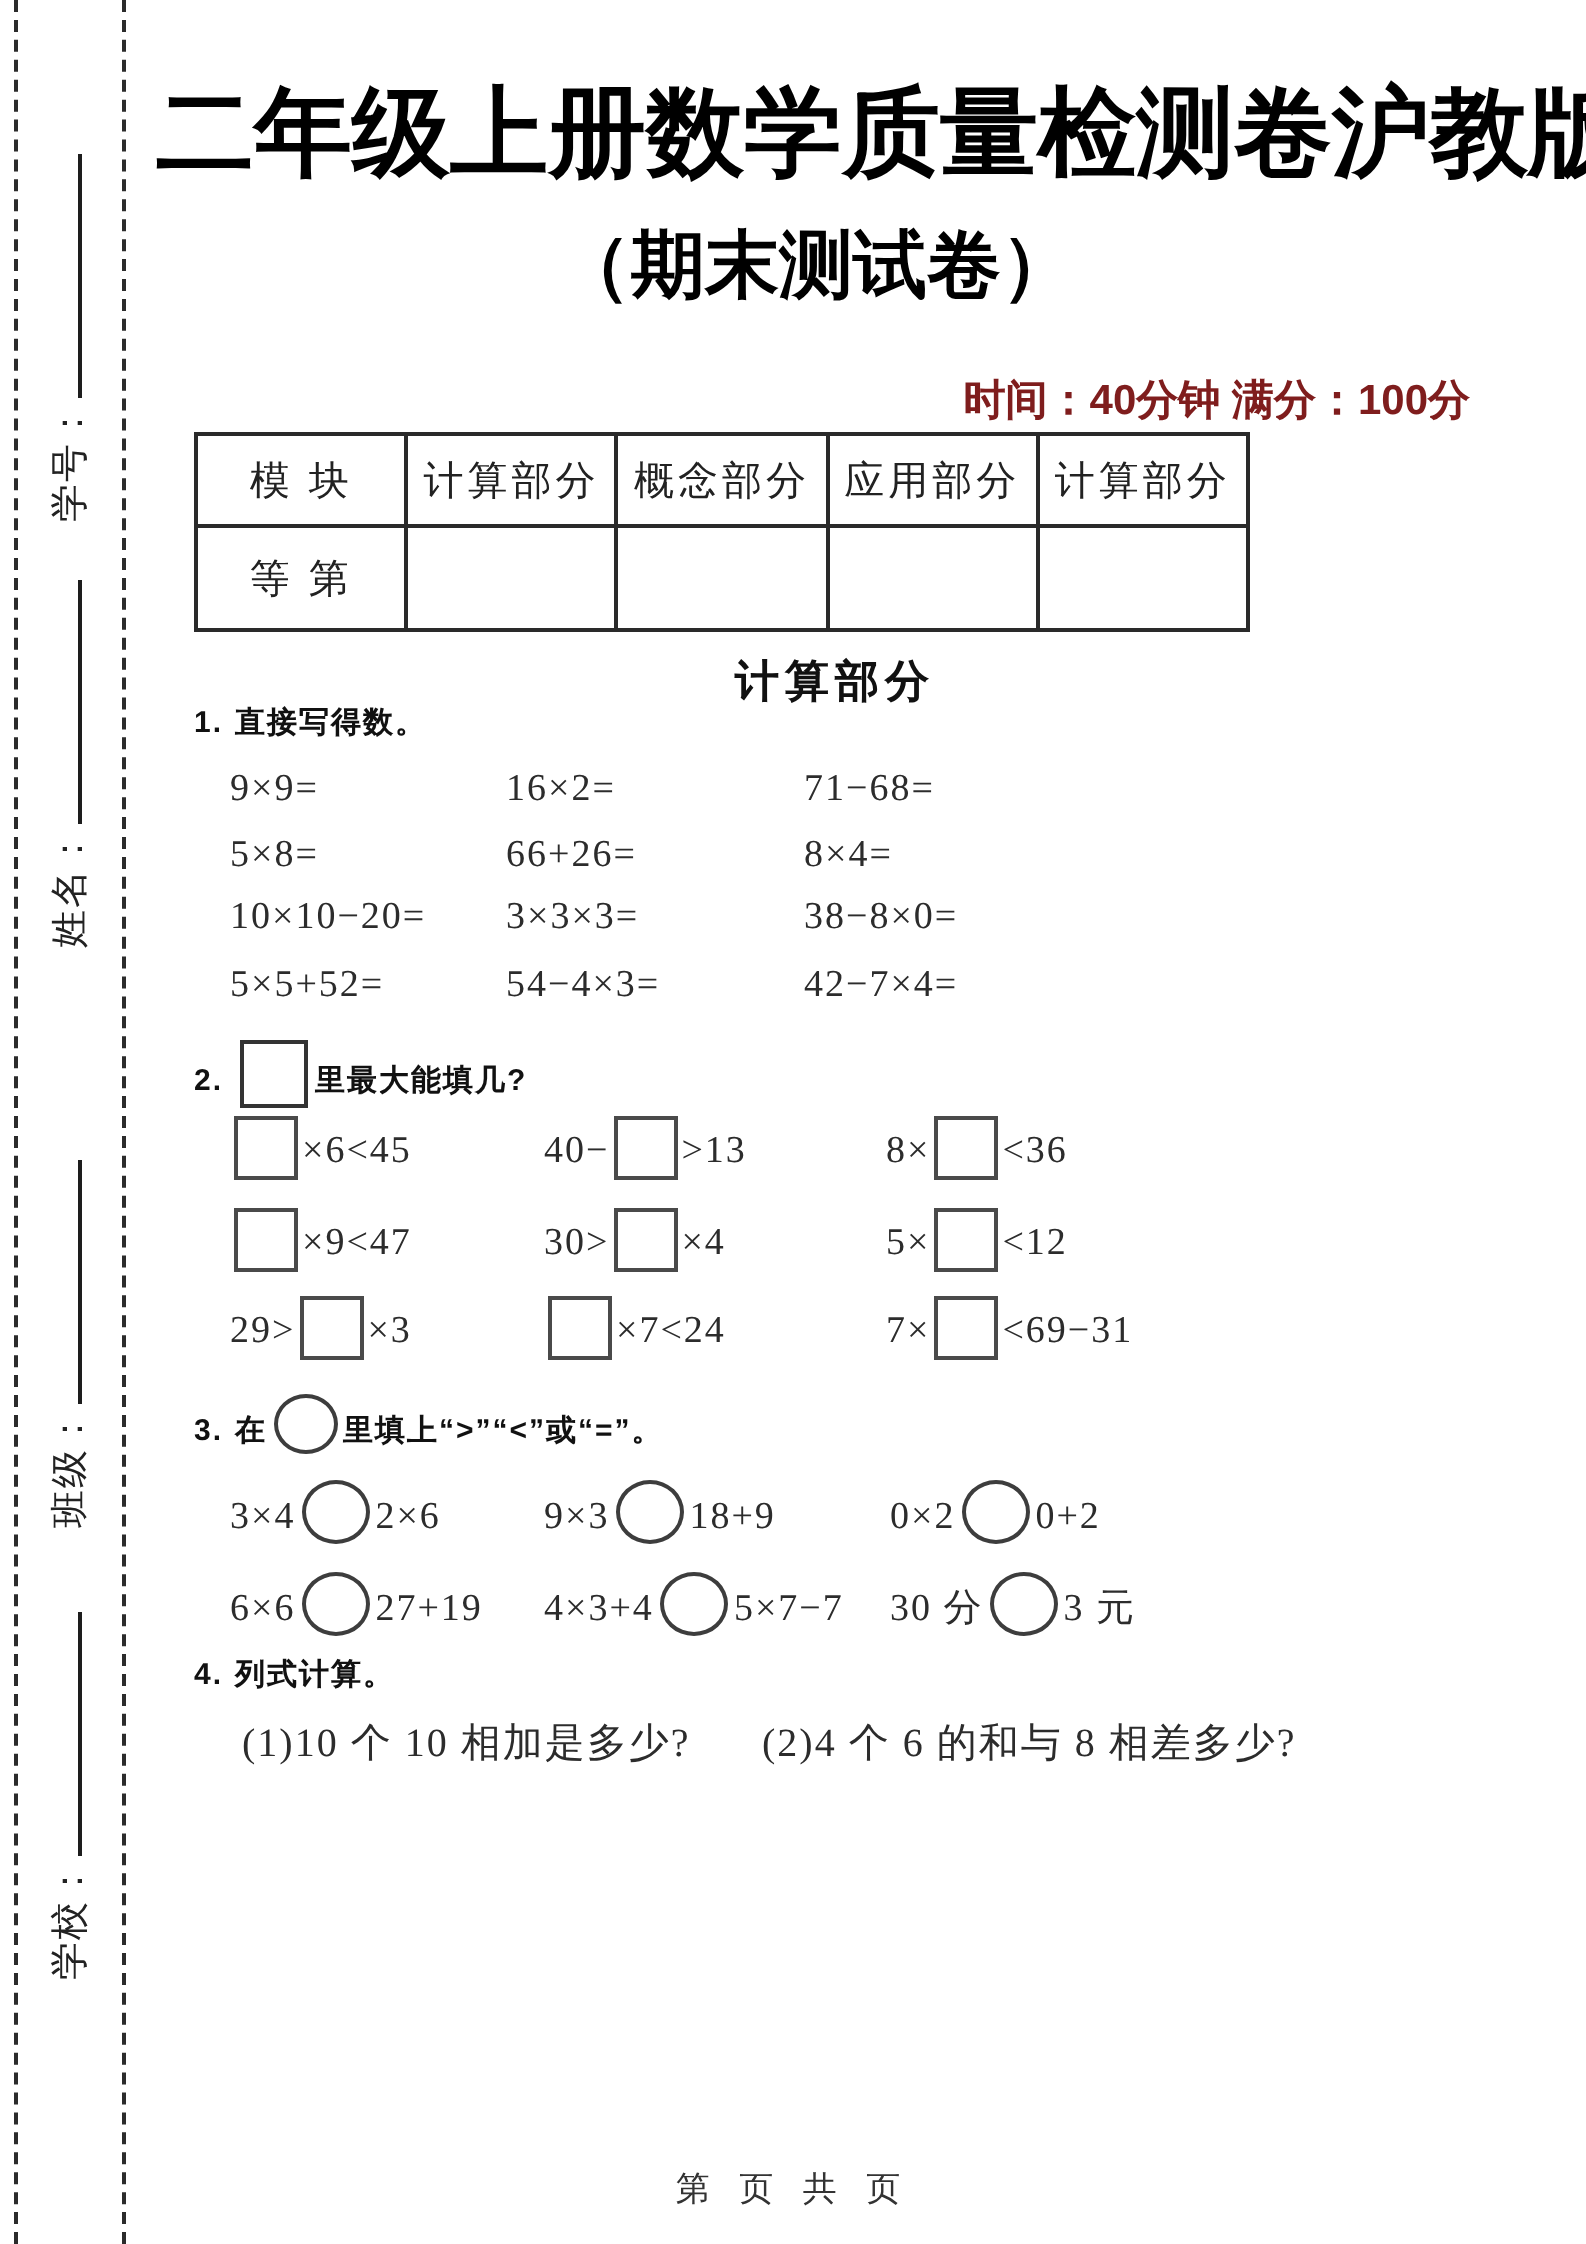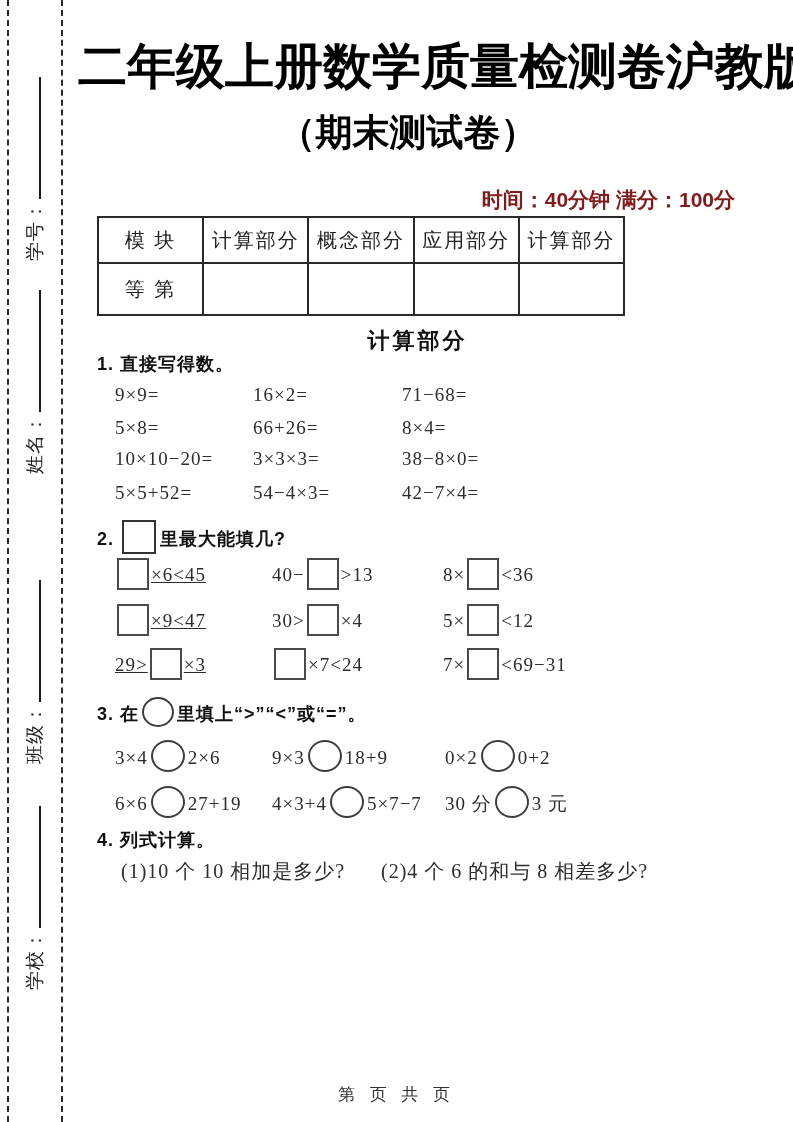--- a/index.html
+++ b/index.html
@@ -45,34 +45,34 @@
   }
   tr.score-head td { height:42px; }
   tr.score-body td { height:48px; }
 
   .section-title {
     position:absolute; top:326px; left:95px; width:645px; text-align:center;
     font-size:22px; font-weight:700; color:#111; letter-spacing:3px;
   }
 
   .q-header {
-    position:absolute; left:97px; font-size:18px; font-weight:700; color:#111;
+    position:absolute; left:97px; font-size:15px; font-weight:700; color:#111;
     letter-spacing:1px;
   }
   .q-num { margin-right:6px; }
 
   .exp-row {
     position:absolute; left:95px; width:660px; height:34px;
     font-family:"Liberation Serif","DejaVu Serif",serif;
     font-size:19px; color:#2c2c2c; letter-spacing:1px; white-space:nowrap;
   }
   .exp-row .c0 { position:absolute; left:20px; }
   .exp-row .c1 { position:absolute; left:158px; }
   .exp-row .c2 { position:absolute; left:307px; }
-  .q2-row .c0 { left:20px;text-decoration:underline; } .q2-row .c1 { left:177px; } .q2-row .c2 { left:348px; }
+  .q2-row .c0 { left:20px; } .q2-row .c1 { left:177px; } .q2-row .c2 { left:348px; }
   .q3-row .c0 { left:20px; } .q3-row .c1 { left:177px; } .q3-row .c2 { left:350px; }
   .q4-row .c0 { left:20px; } .q4-row .c1 { left:280px; }
 
   .sq {
     display:inline-block; width:28px; height:28px; background:#fff;
     border:2px solid #4a4a4a; vertical-align:-9px; margin:0 2px;
   }
   .sq-lg { width:30px; height:30px; border-color:#333; vertical-align:-9px; margin-right:4px; }
   .circ {
     display:inline-block; width:30px; height:28px; background:#fff;

